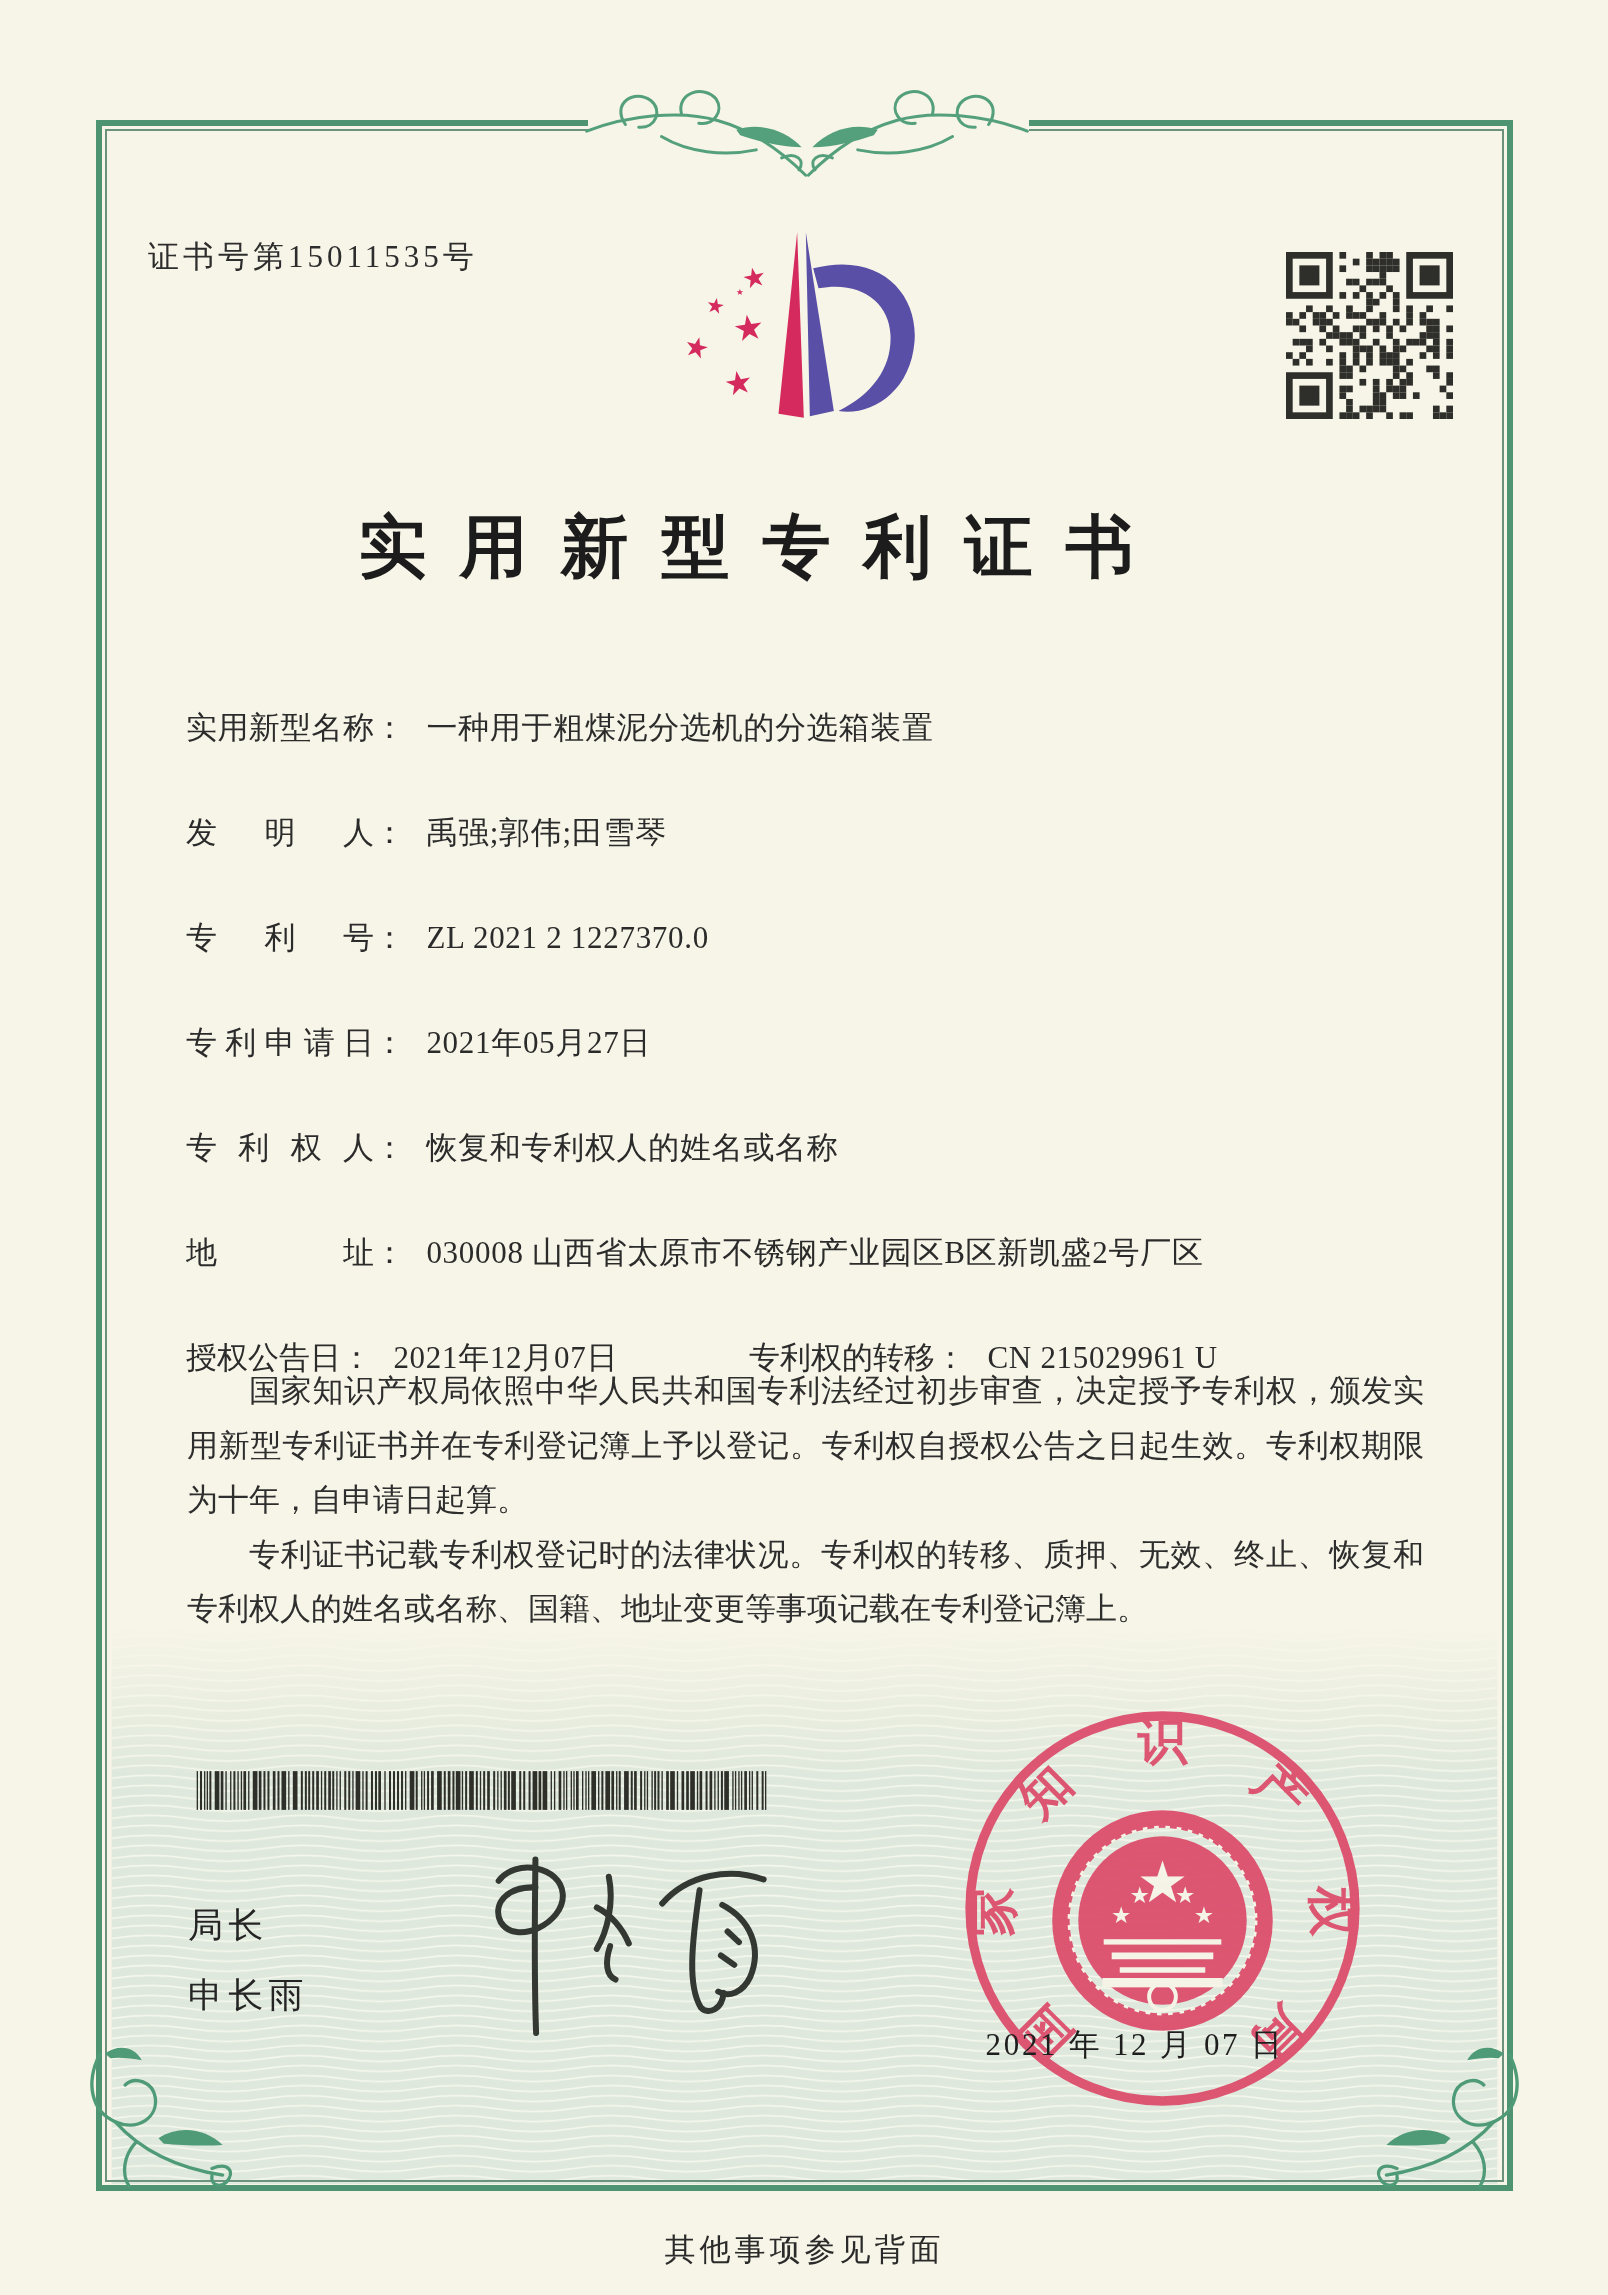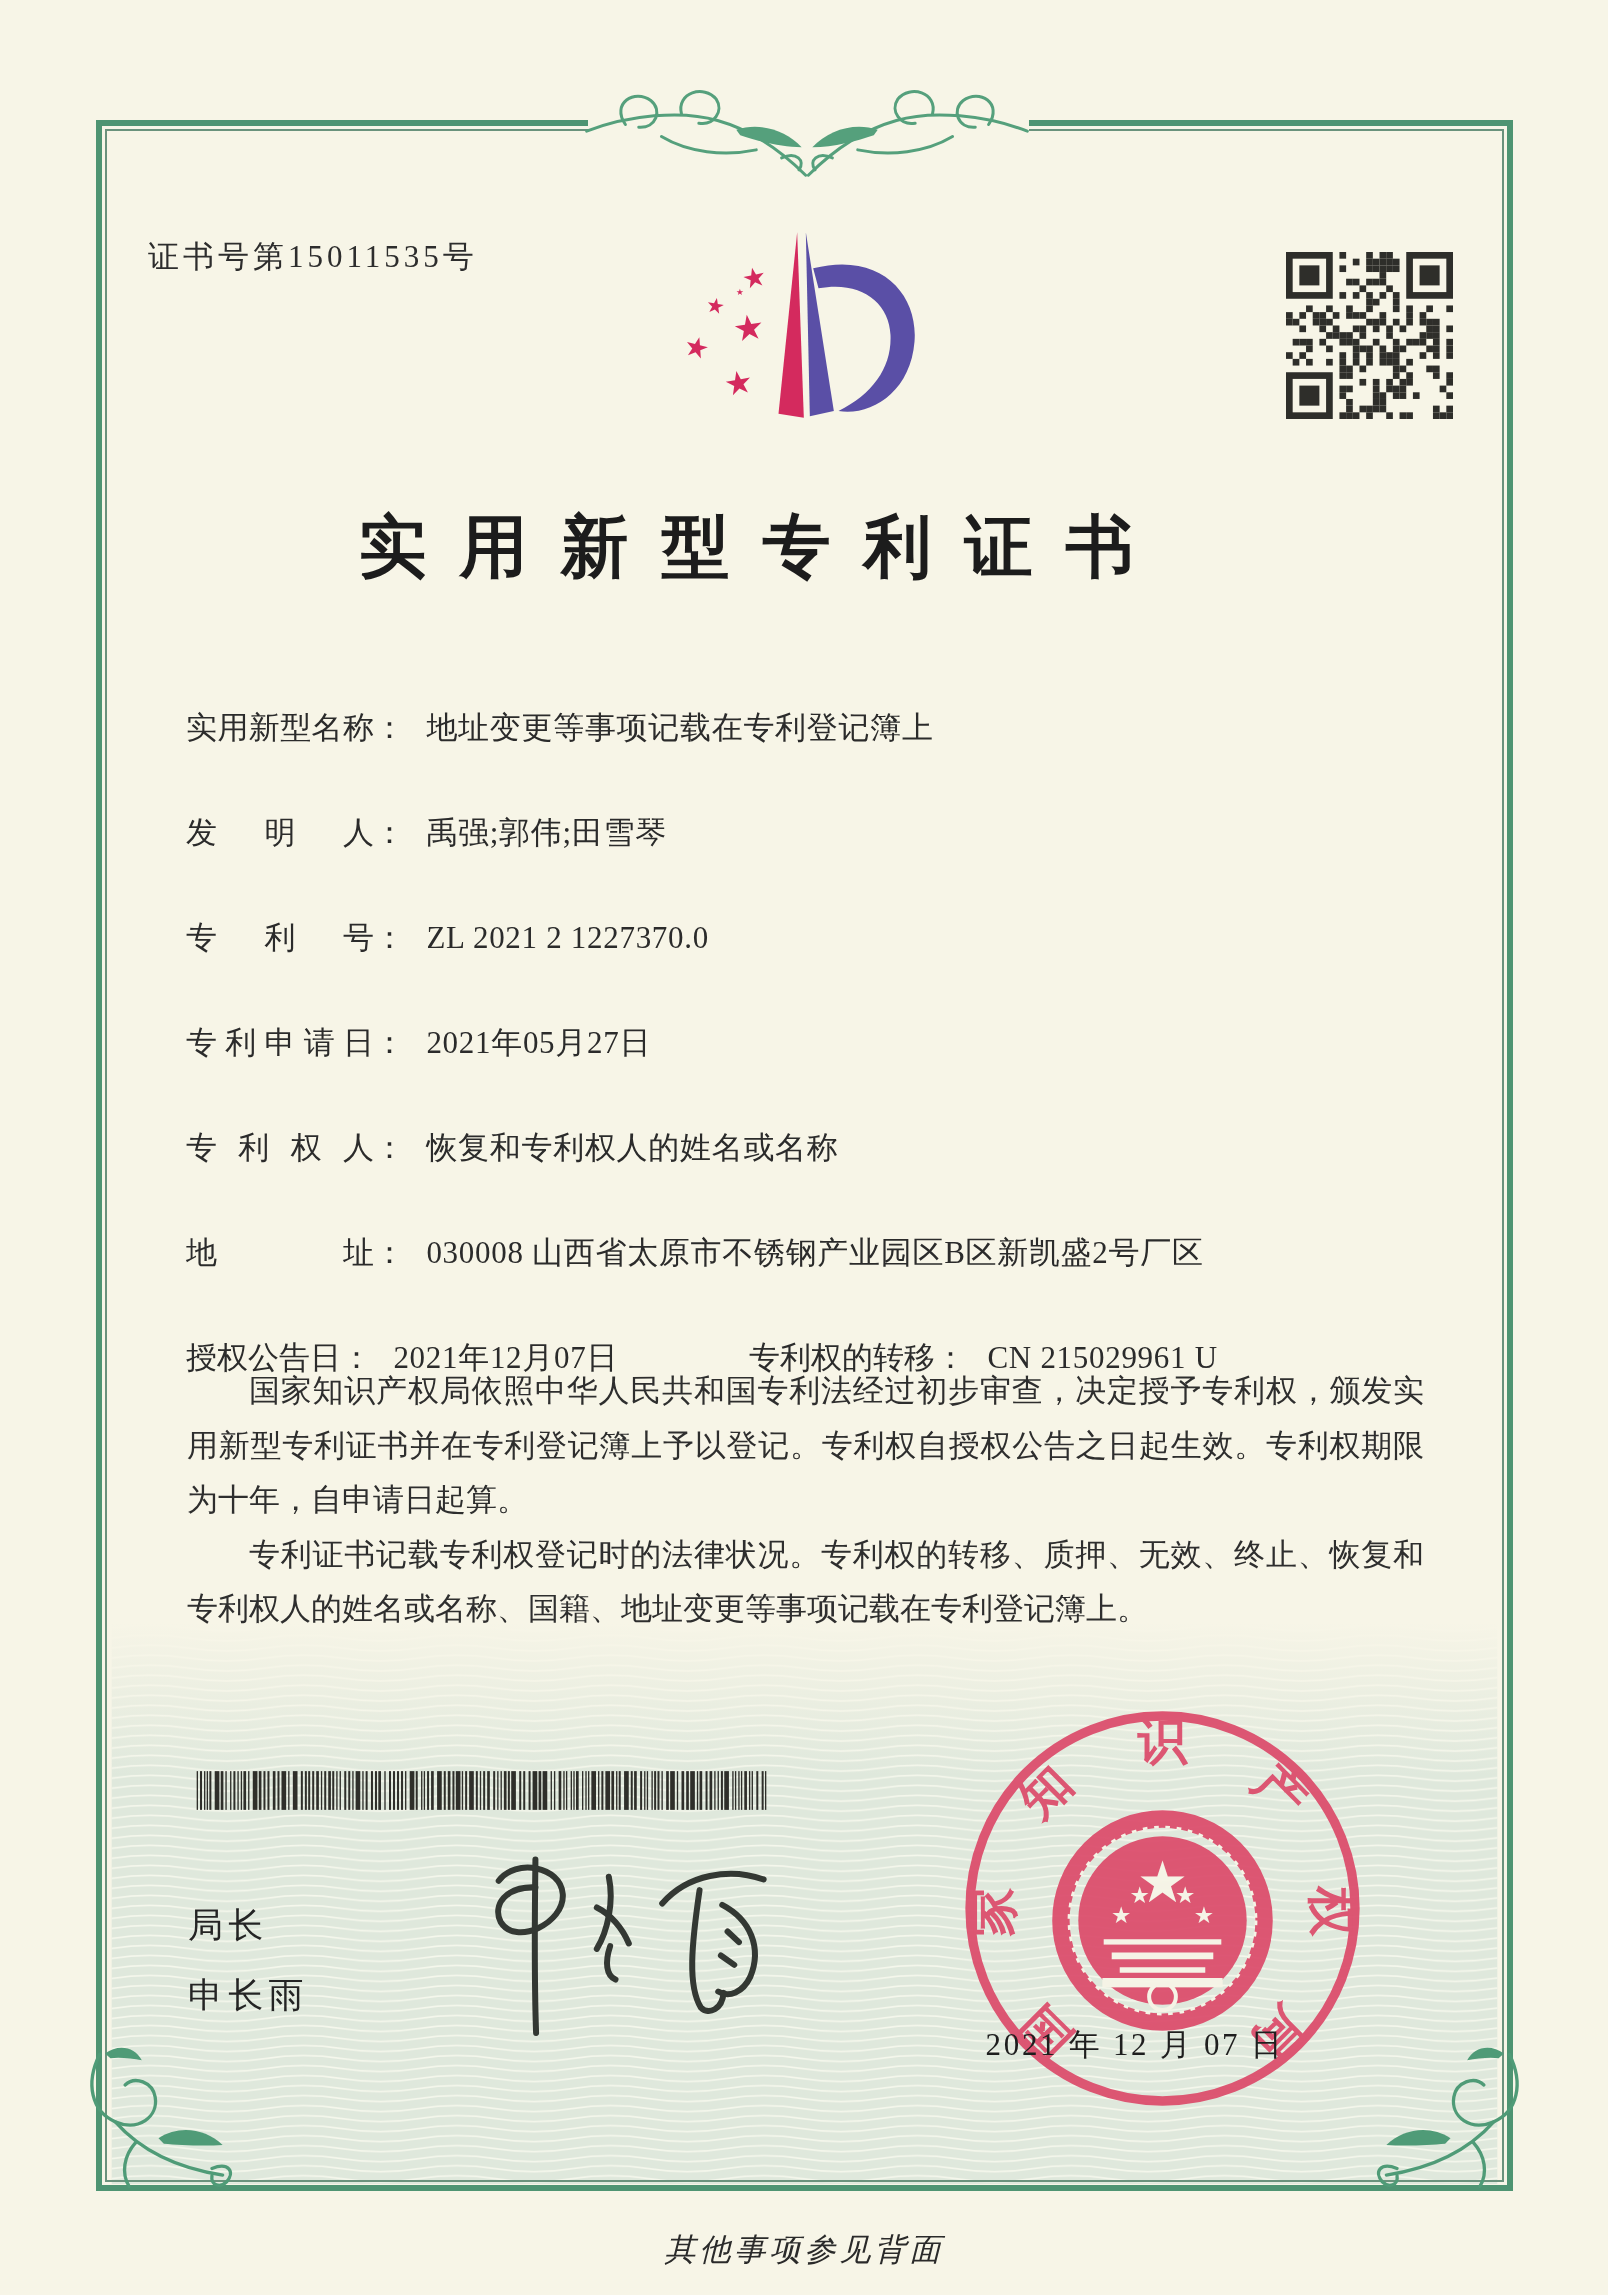--- a/index.html
+++ b/index.html
@@ -36,21 +36,21 @@
   
   .barcode{position:absolute;left:194px;top:1771px;width:581px;height:39px;z-index:6;}
   .director-label{position:absolute;left:188px;top:1902px;font-size:35px;letter-spacing:5.3px;z-index:6;color:#242424;}
   .director-name{position:absolute;left:188px;top:1972px;font-size:35px;letter-spacing:5.3px;z-index:6;color:#242424;}
   .signature{position:absolute;left:434px;top:1838px;width:387px;height:207px;z-index:6;}
   .seal{position:absolute;left:962px;top:1708px;width:401px;height:401px;z-index:6;}
   .seal-date{position:absolute;left:928px;top:2024px;width:414px;text-align:center;font-size:31px;
          letter-spacing:2.7px;color:#1e1e1e;z-index:7;}
   .page-num{position:absolute;left:0;top:2132px;width:1609px;text-align:center;font-size:27px;color:#2c2c2c;z-index:6;}
   .back-note{position:absolute;left:0;top:2229px;width:1609px;text-align:center;font-size:31px;
-         letter-spacing:4px;color:#2a2a2a;z-index:5;font-style:italic;}
+         letter-spacing:4px;color:#2a2a2a;z-index:5;}
   .orn{position:absolute;z-index:4;}
   .orn-top{left:580px;top:71px;width:454px;height:111px;}
   .orn-bl{left:77px;top:2042px;width:163px;height:158px;}
   .orn-br{left:1369px;top:2042px;width:163px;height:158px;}
 </style>
 </head>
 <body>
 
 <div class="page">
 
@@ -310,21 +310,21 @@
         </g>
       </svg>
   </div>
 
   <div class="title">实用新型专利证书</div>
 
   <div class="fields">
     <div class="frow">
       <span class="flabel">实用新型名称</span>
         <span class="fcolon">：</span>
-      <span class="fval">地址变更等事项记载在专利登记簿上</span>
+      <span class="fval">一种用于粗煤泥分选机的分选箱装置</span>
     </div>
     <div class="frow">
       <span class="flabel">发明人</span>
         <span class="fcolon">：</span>
       <span class="fval">禹强;郭伟;田雪琴</span>
     </div>
     <div class="frow">
       <span class="flabel">专利号</span>
         <span class="fcolon">：</span>
       <span class="fval">ZL 2021 2 1227370.0</span>

